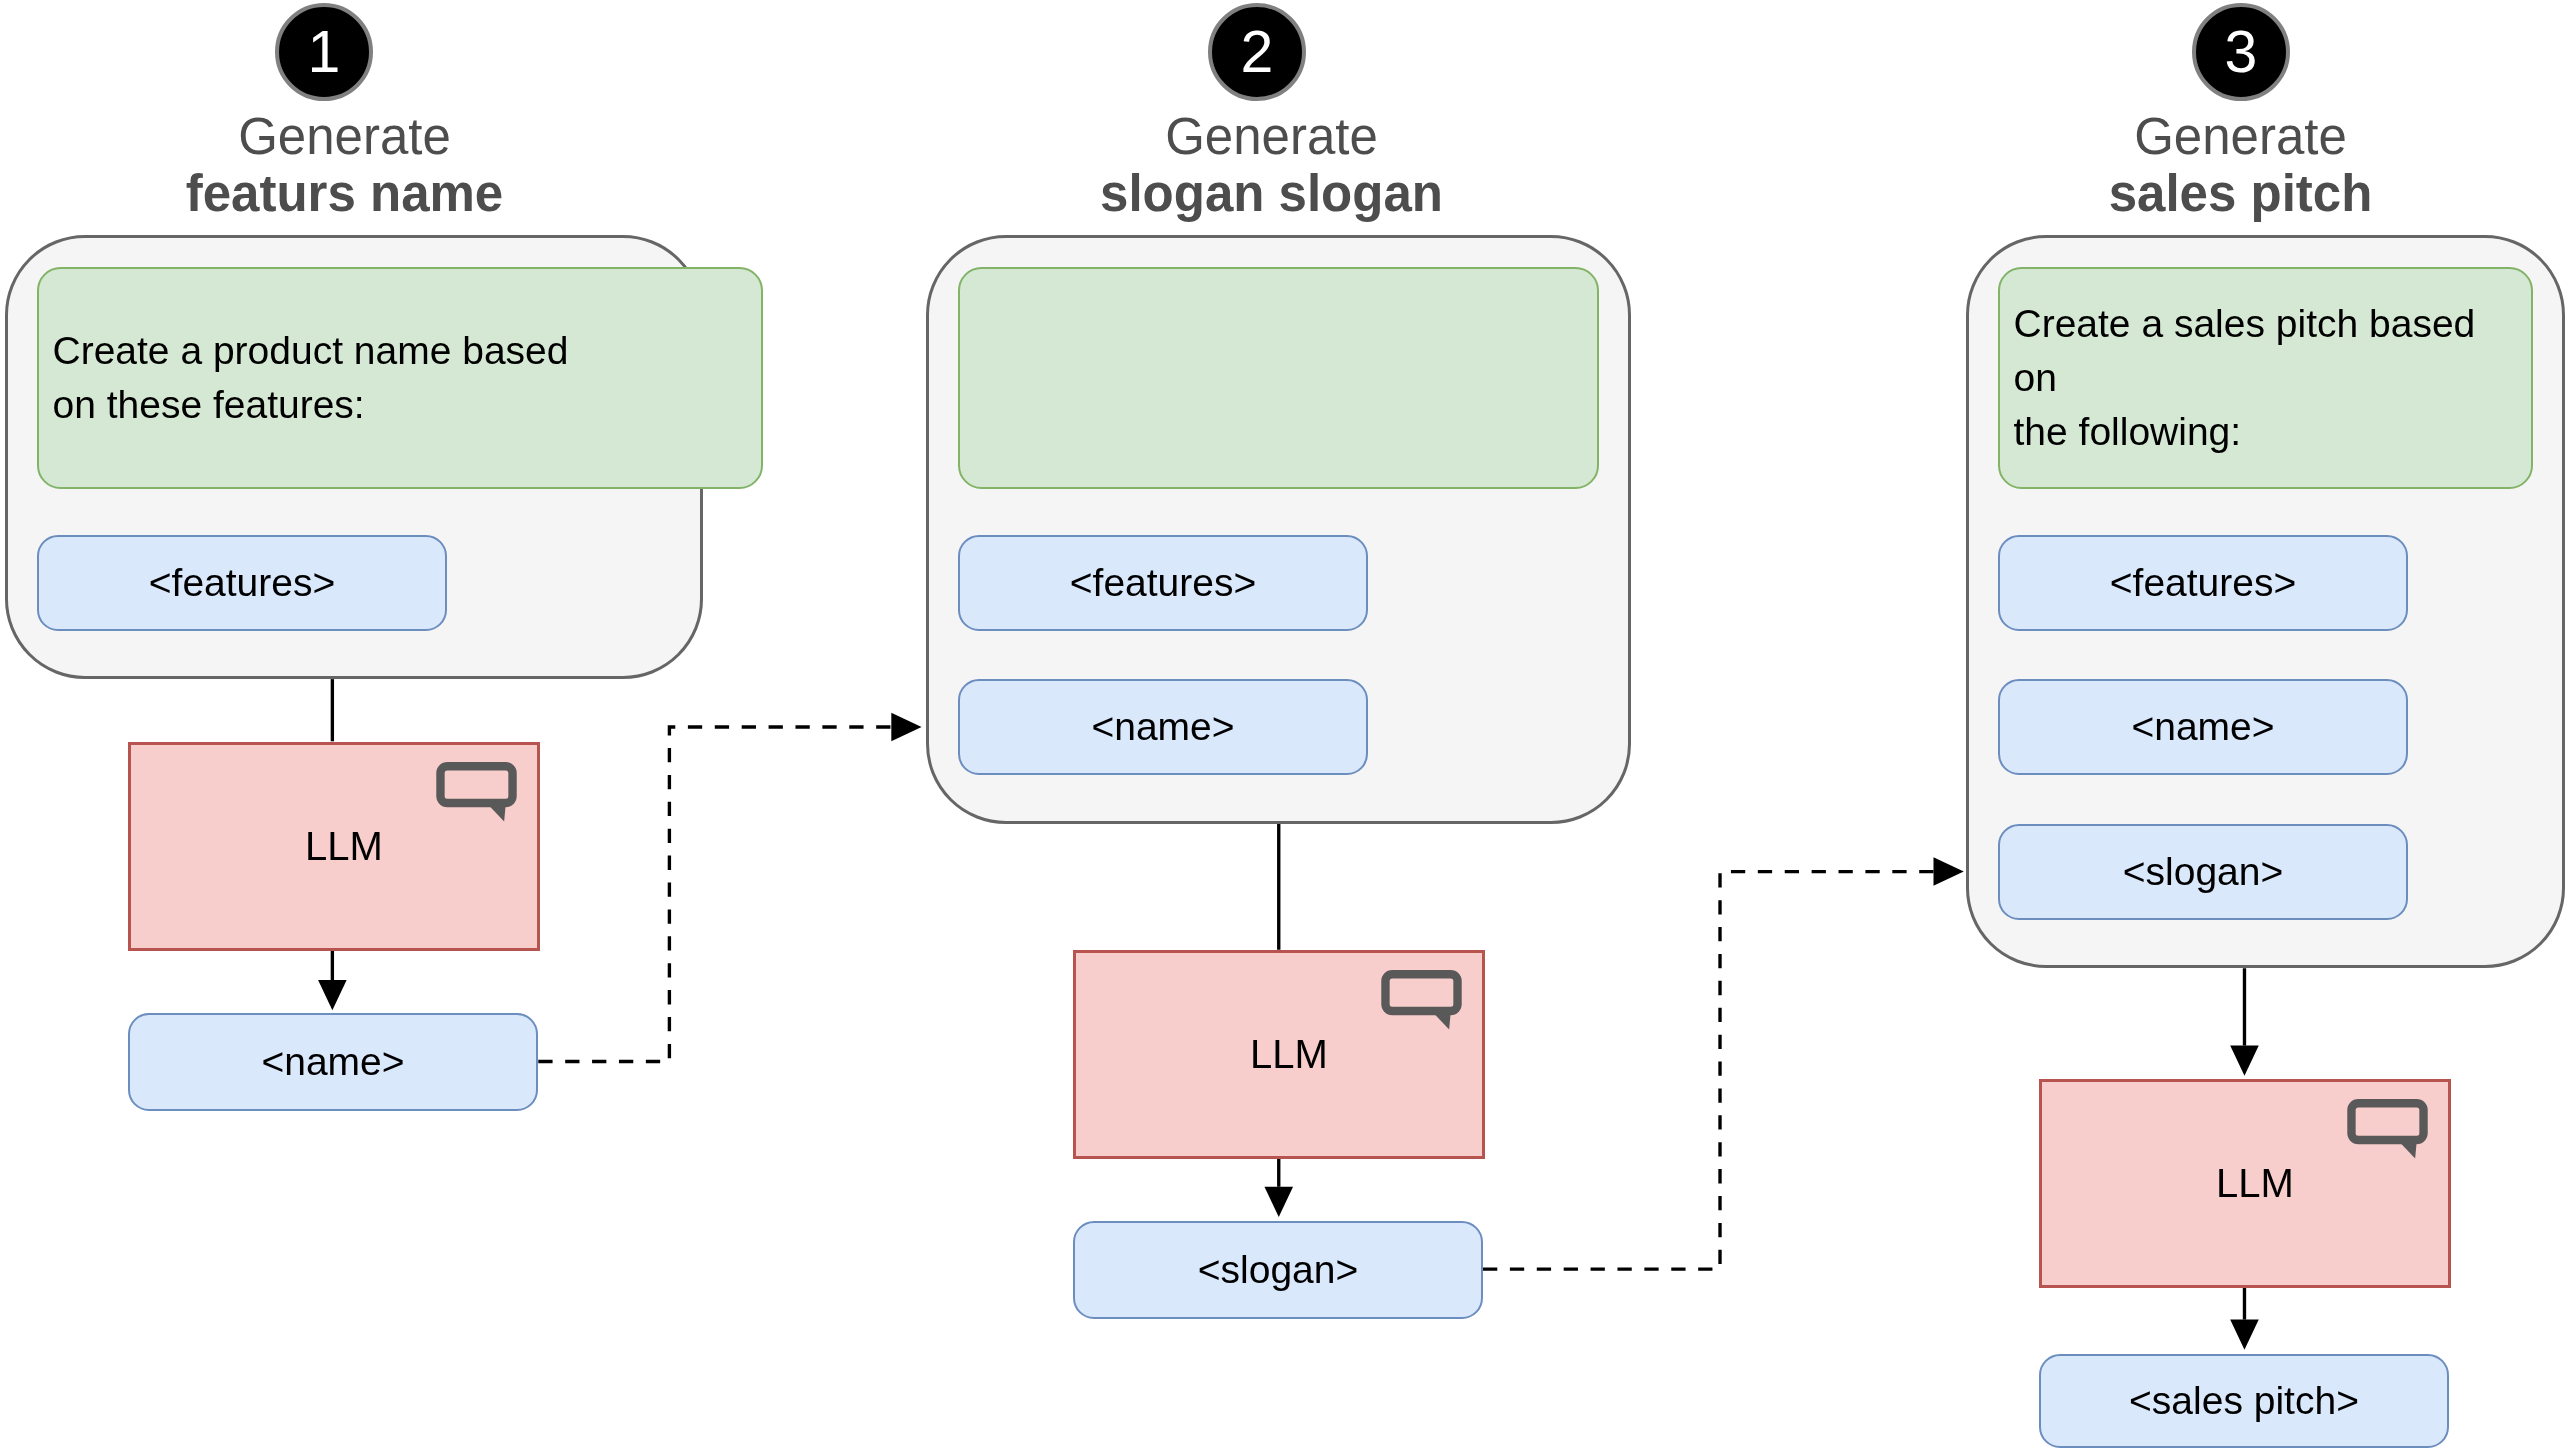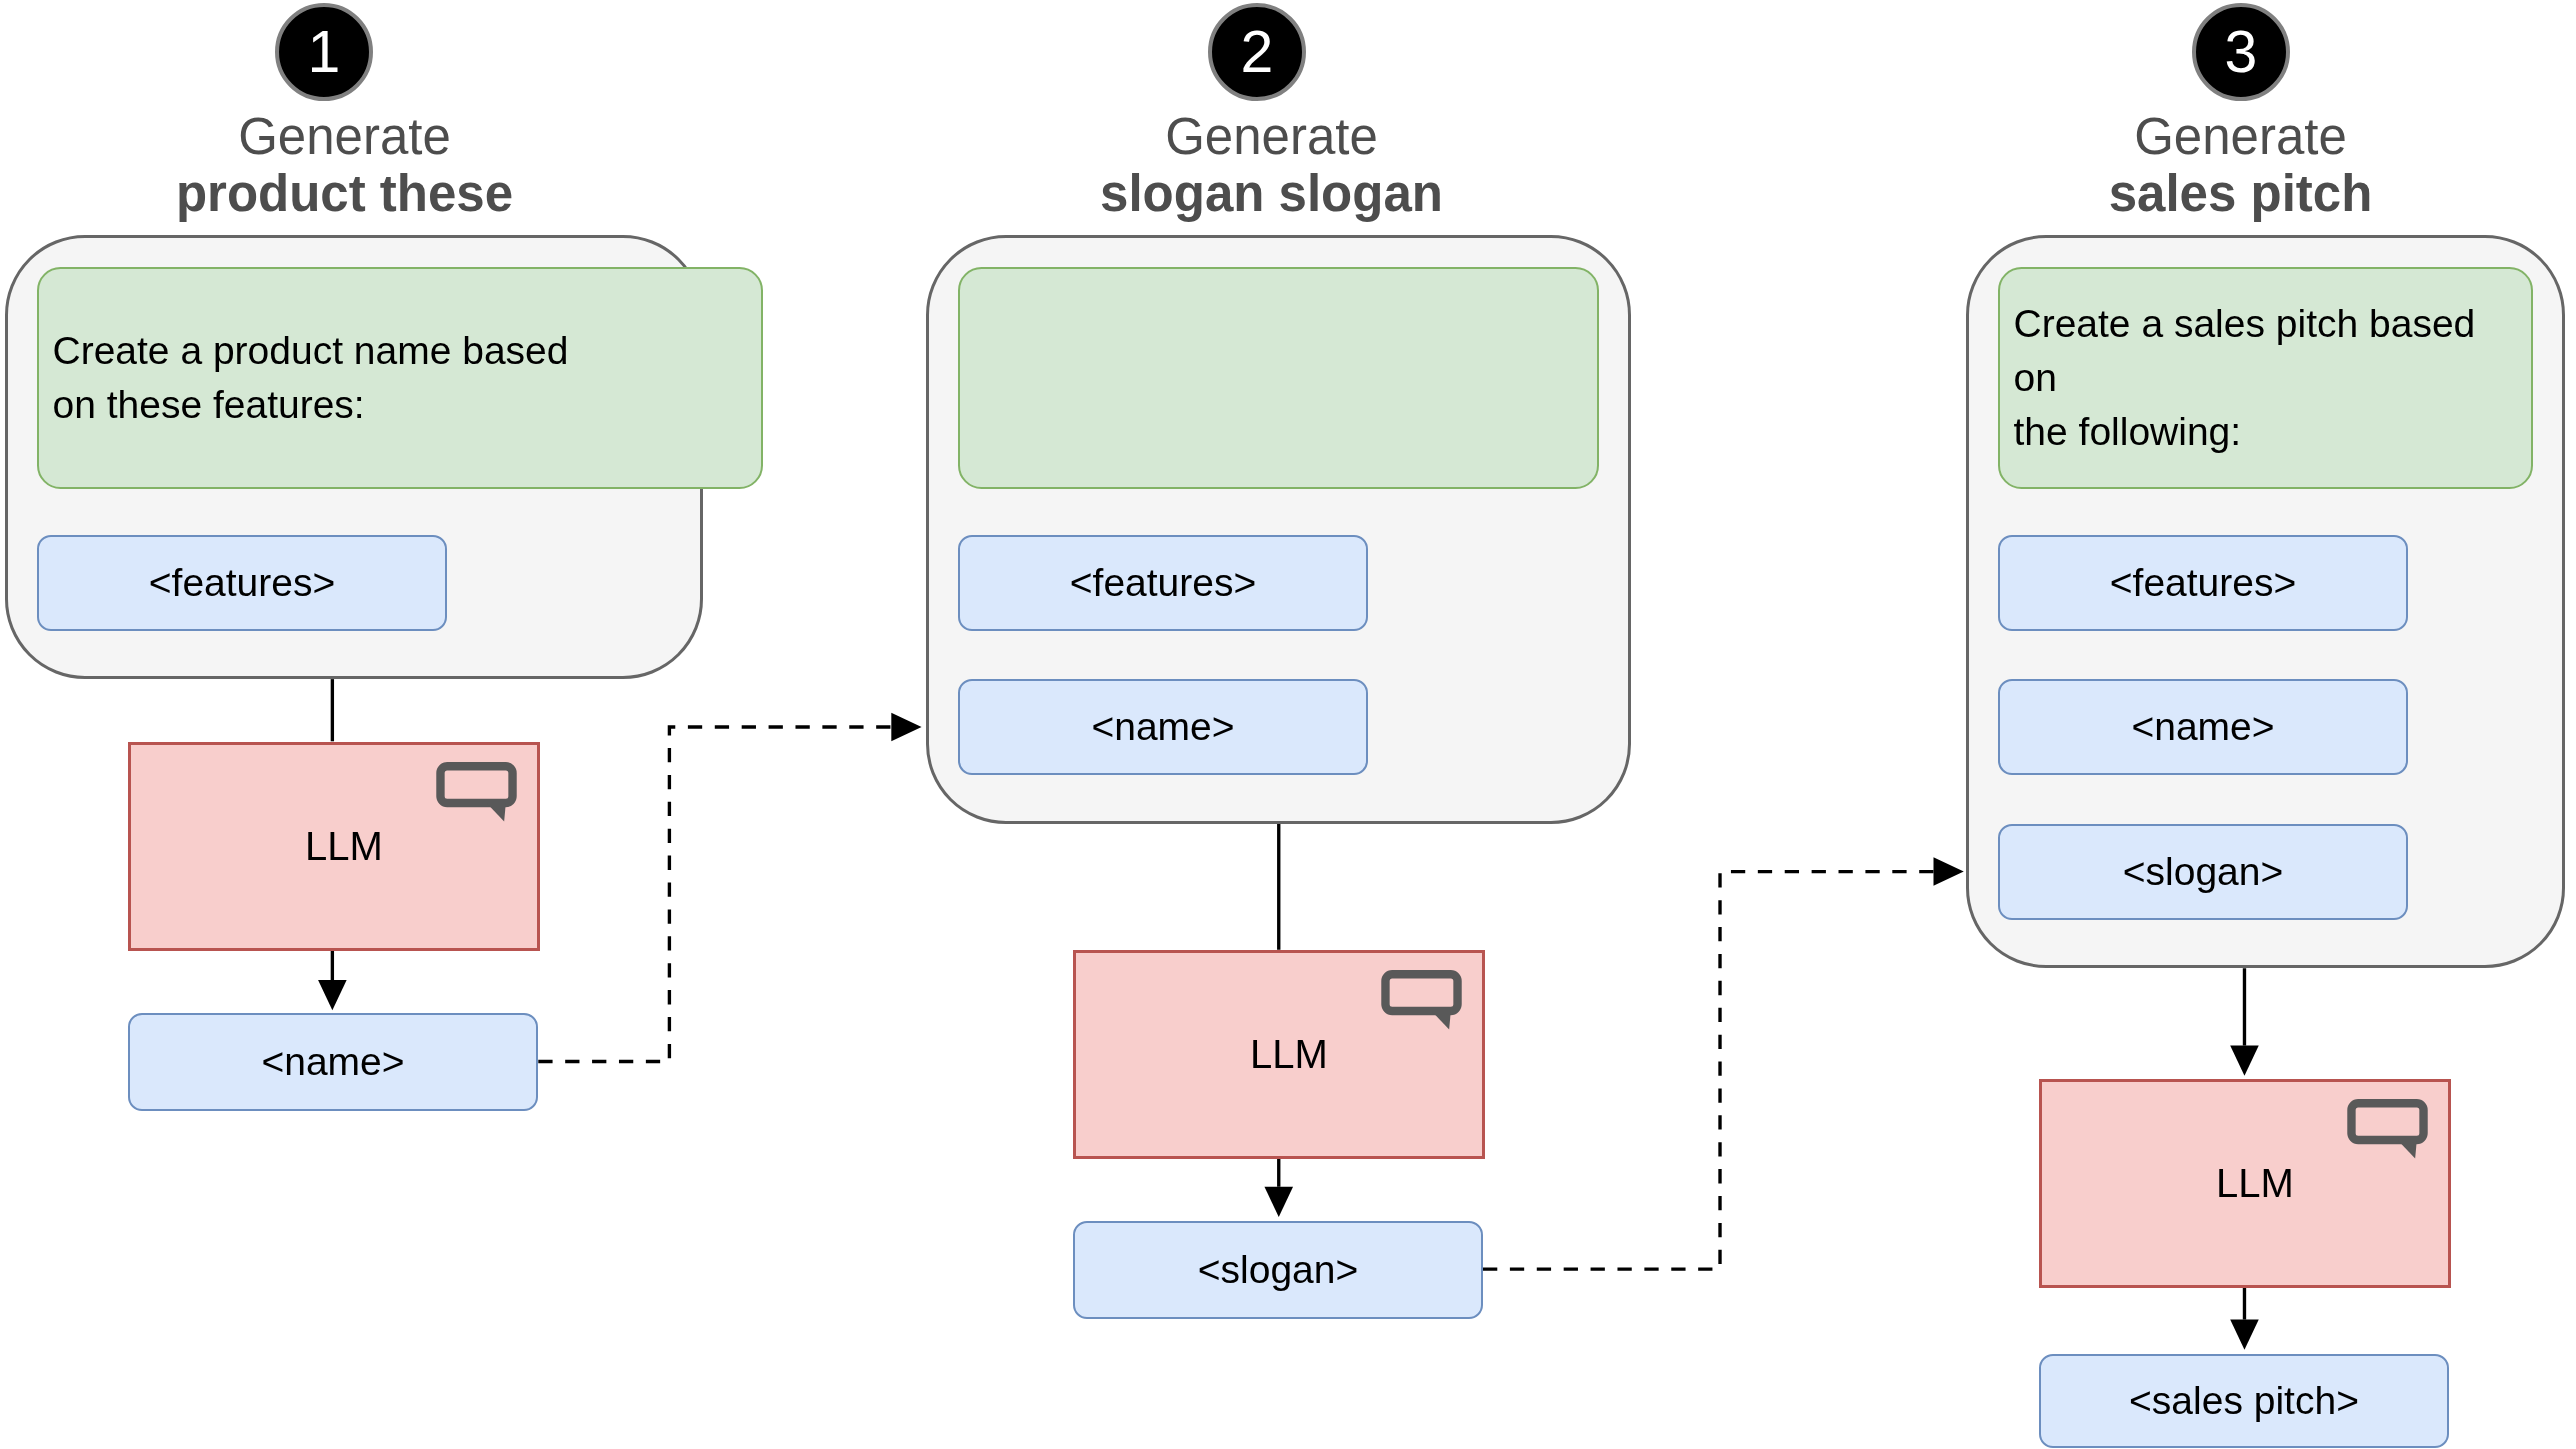--- a/index.html
+++ b/index.html
@@ -32,21 +32,21 @@
     border-radius:80px; z-index:2;
   }
   .prompt-box{
     background:var(--prompt-fill); border:2.5px solid var(--prompt-border);
     border-radius:23.5px; color:var(--text-color); font-size:39px; line-height:54px;
     display:flex; flex-direction:column; justify-content:center;
     padding-left:13.5px; padding-right:6.7px; z-index:3;
   }
   .chip{
     background:var(--variable-fill); border:2.5px solid var(--variable-border);
-    border-radius:14px; color:var(--text-color); font-size:39px;
+    border-radius:21px; color:var(--text-color); font-size:39px;
     display:flex; align-items:center; justify-content:center; z-index:3;
   }
   .llm-box{
     background:var(--llm-fill); border:3.4px solid var(--llm-border);
     color:var(--text-color); font-size:40px;
     display:flex; align-items:center; justify-content:center; z-index:3;padding-left:20px;
   }
   .llm-icon{position:absolute; top:17px; right:20px; width:81px; height:62px;}
   .connector{stroke:var(--connector-color); stroke-width:4; fill:none;}
   .connector.dashed{stroke-dasharray:17 15;}
@@ -75,21 +75,21 @@
     <polygon class="arrowhead" points="2670,1280 2653,1244 2687,1244"></polygon>
     <path class="connector" d="M2670 1531 L2670 1570"></path>
     <polygon class="arrowhead" points="2670,1606 2653,1570 2687,1570"></polygon>
   </svg>
 
   <div class="abs step-circle" style="left:275px; top:3.4px;">
     <span>1</span>
   </div>
   <div class="abs step-title" style="left:50px; top:108px;">
     <div>Generate</div>
-    <div class="bold">product these</div>
+    <div class="bold">featurs name</div>
   </div>
   <div class="abs container-box" style="left:5px; top:235px; width:698px; height:444px;"></div>
   <div class="abs prompt-box" style="left:37px; top:267px; width:726px; height:222px;">
     <div>Create a product name based</div>
     <div>on these features:</div>
   </div>
   <div class="abs chip" style="left:37px; top:535px; width:410px; height:96px;">&lt;features&gt;</div>
   <div class="abs llm-box" style="left:128px; top:742px; width:412px; height:209px;">
     <span>LLM</span>
     <svg class="llm-icon" viewBox="0 0 96 74">

